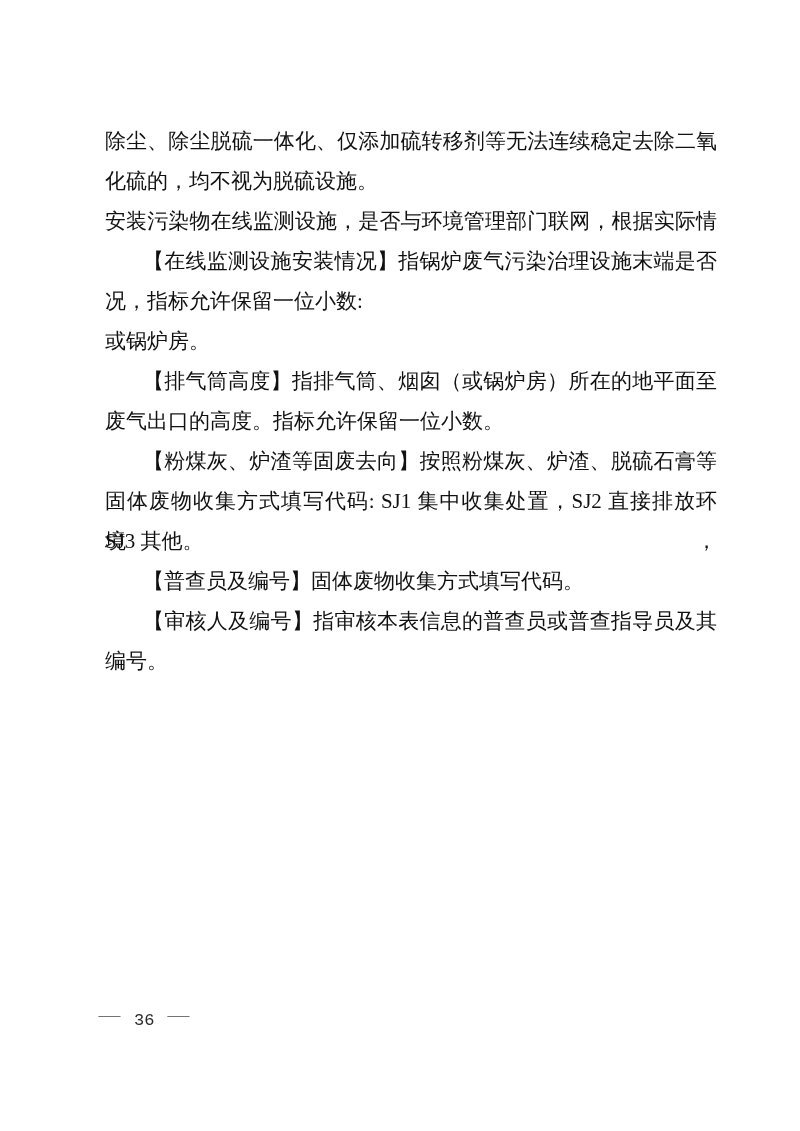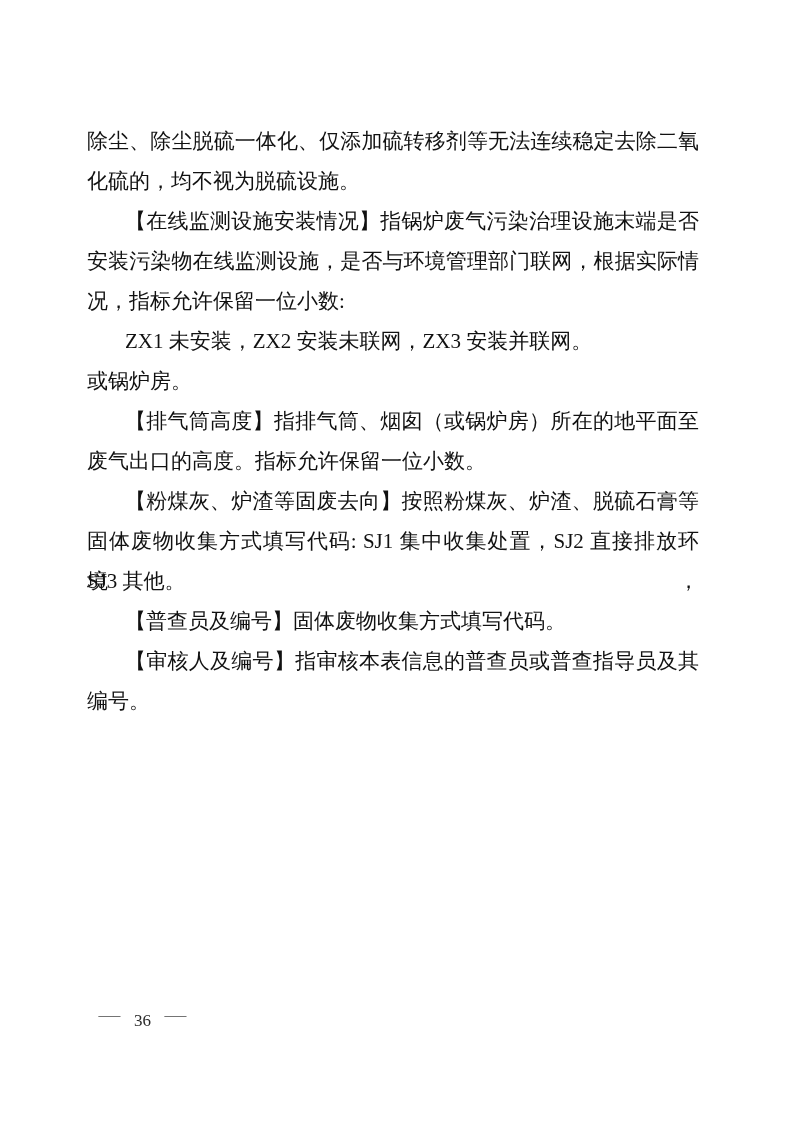--- a/index.html
+++ b/index.html
@@ -6,21 +6,21 @@
   .page{
     position:relative;
     width:800px;height:1131px;
     background:#ffffff;
     color:#111111;
     font-family:"Liberation Serif","DejaVu Serif",serif;
     overflow:hidden;
   }
   .text-block{
     position:absolute;
-    left:87px;top:121px;
+    left:105px;top:121px;
     width:612px;
   }
   .line{
     height:40px;
     line-height:40px;
     font-size:21px;
     white-space:normal;
     text-align:left;
   }
   .line.justify{
@@ -40,37 +40,36 @@
   }
   .footer .dash{
     color:#6e6e6e;
     font-size:19px;
     line-height:1;
     transform:scaleX(1.15);
   }
   .footer .pagenum{
     color:#2a2a2a;
     font-size:17px;
-    font-family:Liberation Serif, serif;
+    font-family:Liberation Mono, monospace;
     line-height:1;
     margin-top:12px;
   }
 </style>
 </head>
 <body>
 
 <div class="page">
 
   <div class="text-block">
     <div class="line justify">除尘、除尘脱硫一体化、仅添加硫转移剂等无法连续稳定去除二氧</div>
     <div class="line">化硫的，均不视为脱硫设施。</div>
+    <div class="line justify">安装污染物在线监测设施，是否与环境管理部门联网，根据实际情</div>
     <div class="line indent justify">【在线监测设施安装情况】指锅炉废气污染治理设施末端是否</div>
-    <div class="line justify">安装污染物在线监测设施，是否与环境管理部门联网，根据实际情</div>
     <div class="line">况，指标允许保留一位小数:</div>
-    <div class="line indent">ZX1 未安装，ZX2 安装未联网，ZX3 安装并联网。</div>
     <div class="line">或锅炉房。</div>
     <div class="line indent justify">【排气筒高度】指排气筒、烟囱（或锅炉房）所在的地平面至</div>
     <div class="line">废气出口的高度。指标允许保留一位小数。</div>
     <div class="line indent justify">【粉煤灰、炉渣等固废去向】按照粉煤灰、炉渣、脱硫石膏等</div>
     <div class="line justify">固体废物收集方式填写代码: SJ1 集中收集处置，SJ2 直接排放环境，</div>
     <div class="line">SJ3 其他。</div>
     <div class="line indent">【普查员及编号】固体废物收集方式填写代码。</div>
     <div class="line indent justify">【审核人及编号】指审核本表信息的普查员或普查指导员及其</div>
     <div class="line">编号。</div>
   </div>

